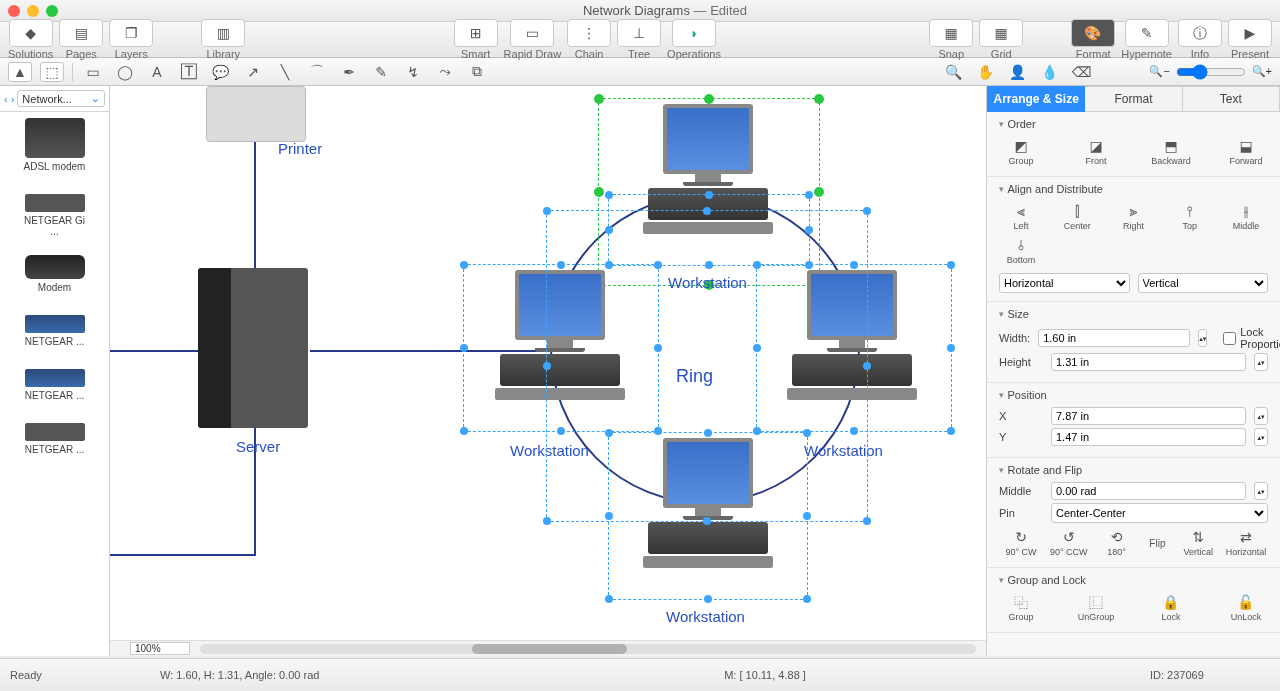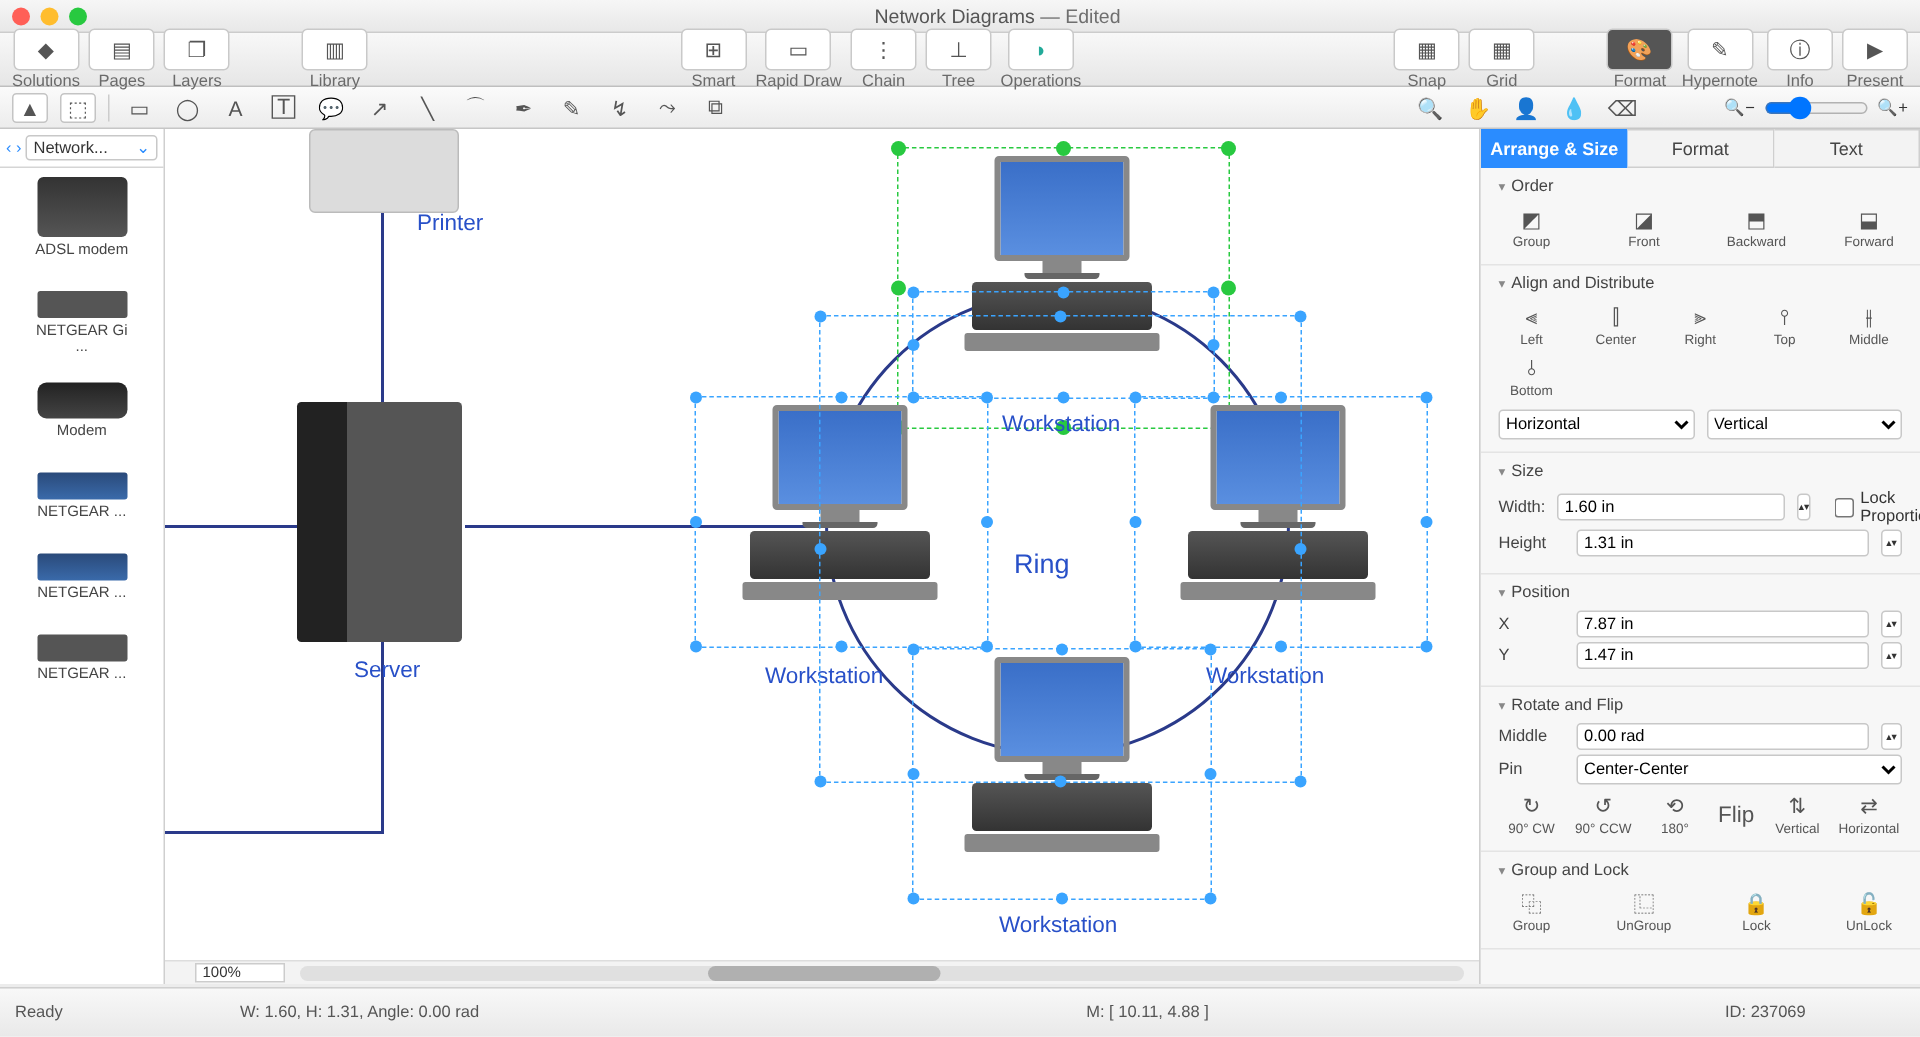--- a/index.html
+++ b/index.html
@@ -88,21 +88,21 @@
 .btnrow{display:flex; gap:2px; justify-content:space-between; flex-wrap:wrap;}
 .mini{display:flex; flex-direction:column; align-items:center; font-size:9px; color:#555; width:44px; padding:2px 0;}
 .mini .mic{width:20px; height:16px; margin-bottom:2px; display:flex; align-items:center; justify-content:center; font-size:14px;}
 .selrow{display:flex; gap:8px; margin-top:6px;}
 .selrow select{flex:1; font-size:11px; height:20px; border:1px solid #c8c8c8; border-radius:3px; background:#fff;}
 .fldrow{display:flex; align-items:center; gap:8px; margin:3px 0;}
 .fldrow label{width:44px; font-size:11px; color:#444;}
 .fldrow input[type=text]{flex:1; height:18px; border:1px solid #c8c8c8; border-radius:3px; font-size:11px; padding:0 4px; background:#fff;}
 .stepper{width:14px; height:18px; border:1px solid #c8c8c8; border-radius:3px; background:#fff; font-size:7px; display:flex; flex-direction:column; align-items:center; justify-content:center; line-height:7px;}
 .chk{display:flex; align-items:center; gap:4px; font-size:11px;}
-.flip-lbl{font-size:15px; color:#555;}
+.flip-lbl{font-size:10px; color:#555;}
 
 
 .status{position:absolute; left:0; right:0; bottom:0; height:19px; background:linear-gradient(#f8f8f8,#e9e9e9); border-top:1px solid #cfcfcf; display:flex; align-items:center; font-size:11px; color:#555; padding:16px 10px; gap:30px;}
 .status .seg{min-width:120px;}
 .conn-line{position:absolute; background:#2a3a8a; }
 .ring-circle{position:absolute; border:2px solid #2a3a8a; border-radius:50%;}
 </style>
 </head>
 <body>
 

